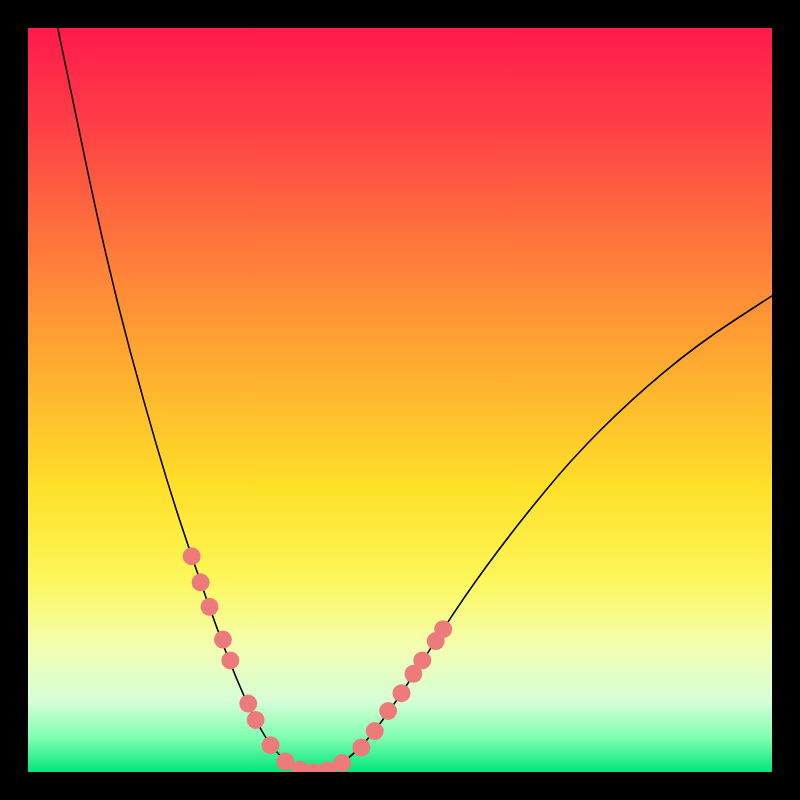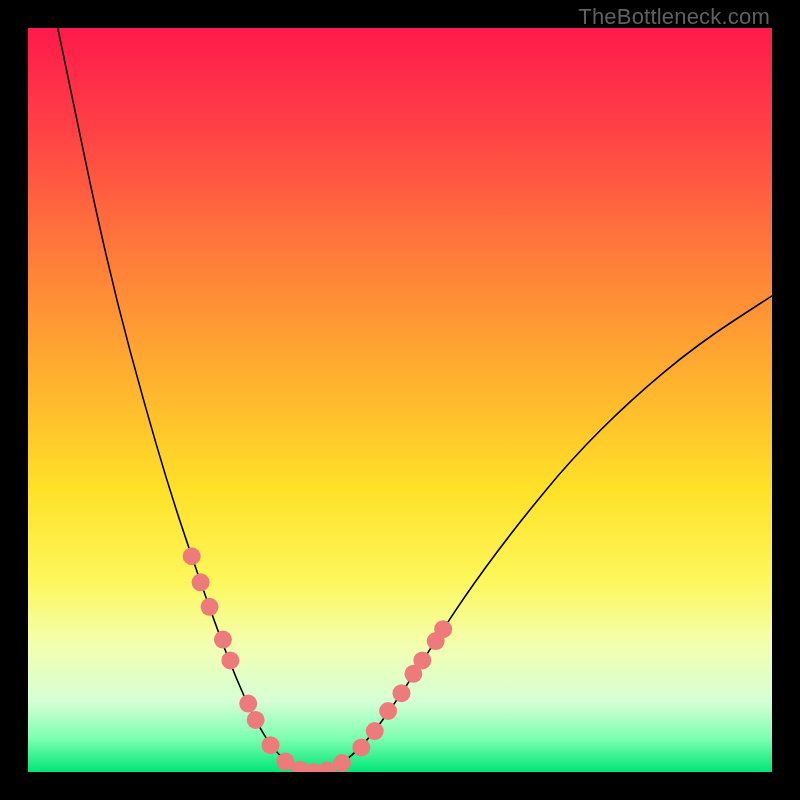--- a/index.html
+++ b/index.html
@@ -42,21 +42,20 @@
     font-size: 22px;
     letter-spacing: 0.2px;
     font-weight: 400;
   }
 </style>
 </head>
 <body>
 
 <div class="frame">
 
-  <div class="watermark">TheBottleneck.com</div>
 
   <div class="plot-area">
     <svg class="gradient-bg" viewBox="0 0 744 744" preserveAspectRatio="none">
       <defs>
         <linearGradient id="bg-grad" x1="0" y1="0" x2="0" y2="1">
             <stop offset="0.00%" stop-color="#ff1a4b"></stop>
             <stop offset="13.00%" stop-color="#ff3f46"></stop>
             <stop offset="30.00%" stop-color="#ff7a3a"></stop>
             <stop offset="48.00%" stop-color="#ffb42e"></stop>
             <stop offset="62.00%" stop-color="#ffe128"></stop>

